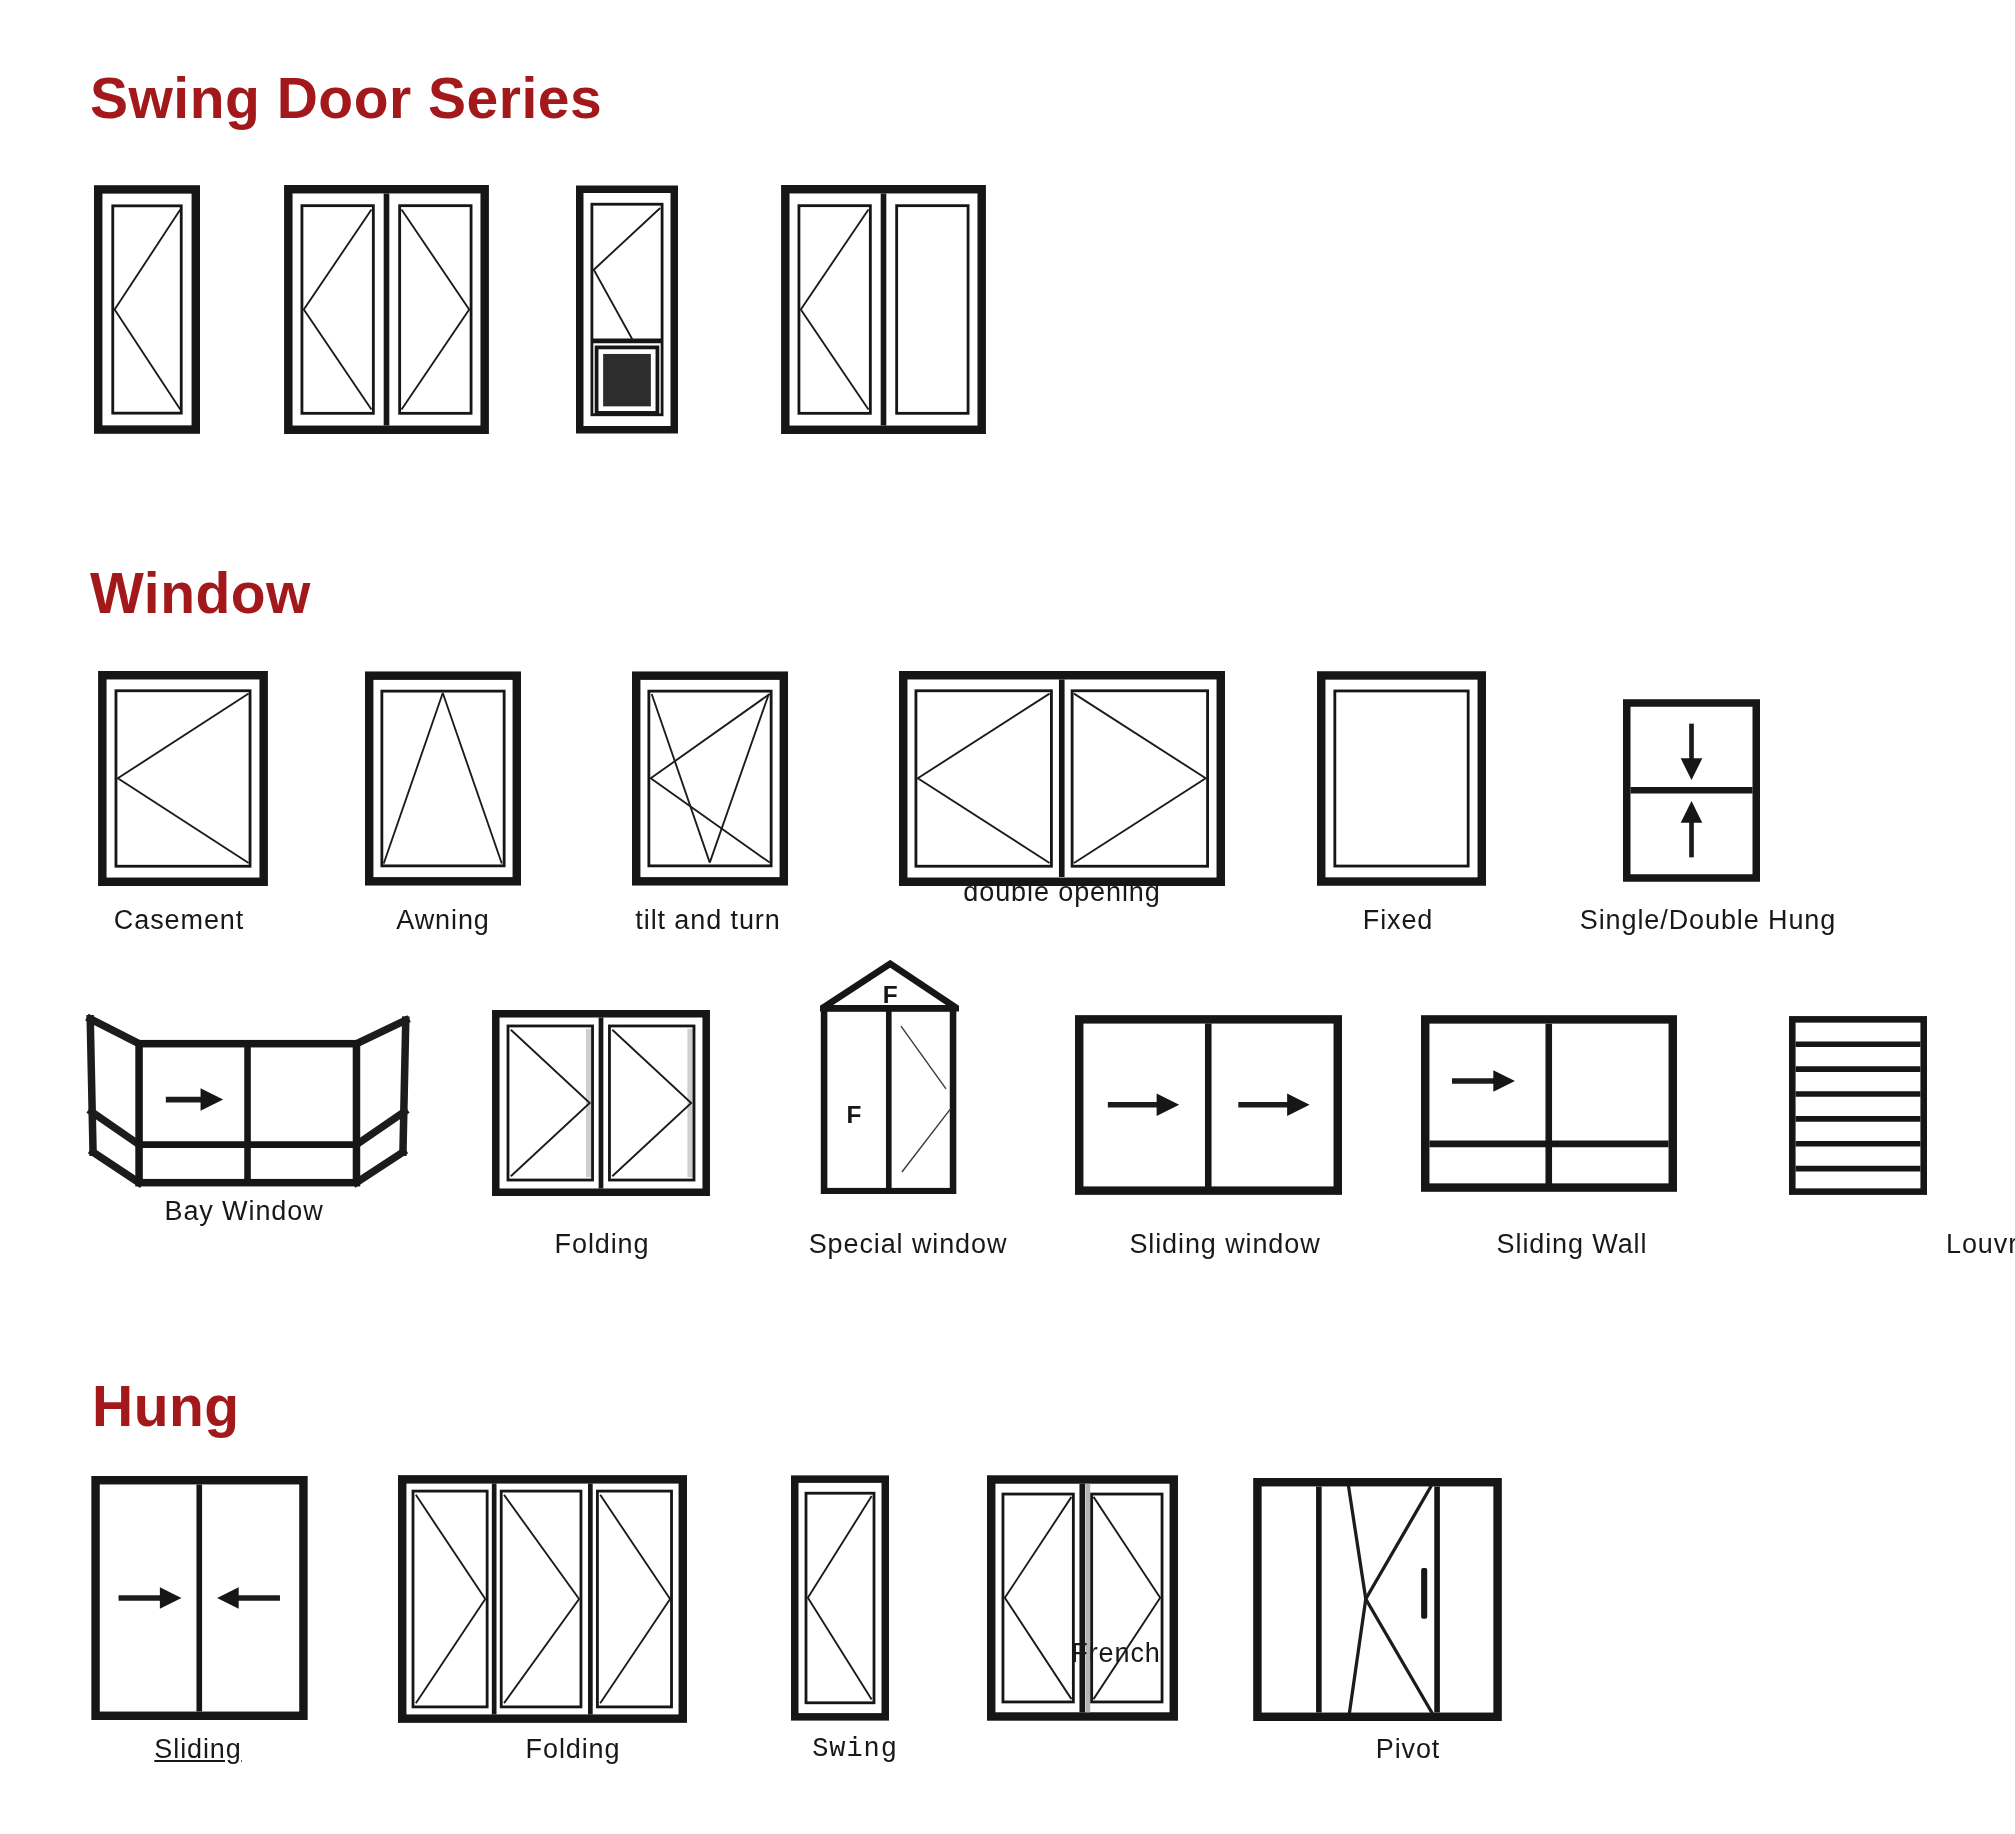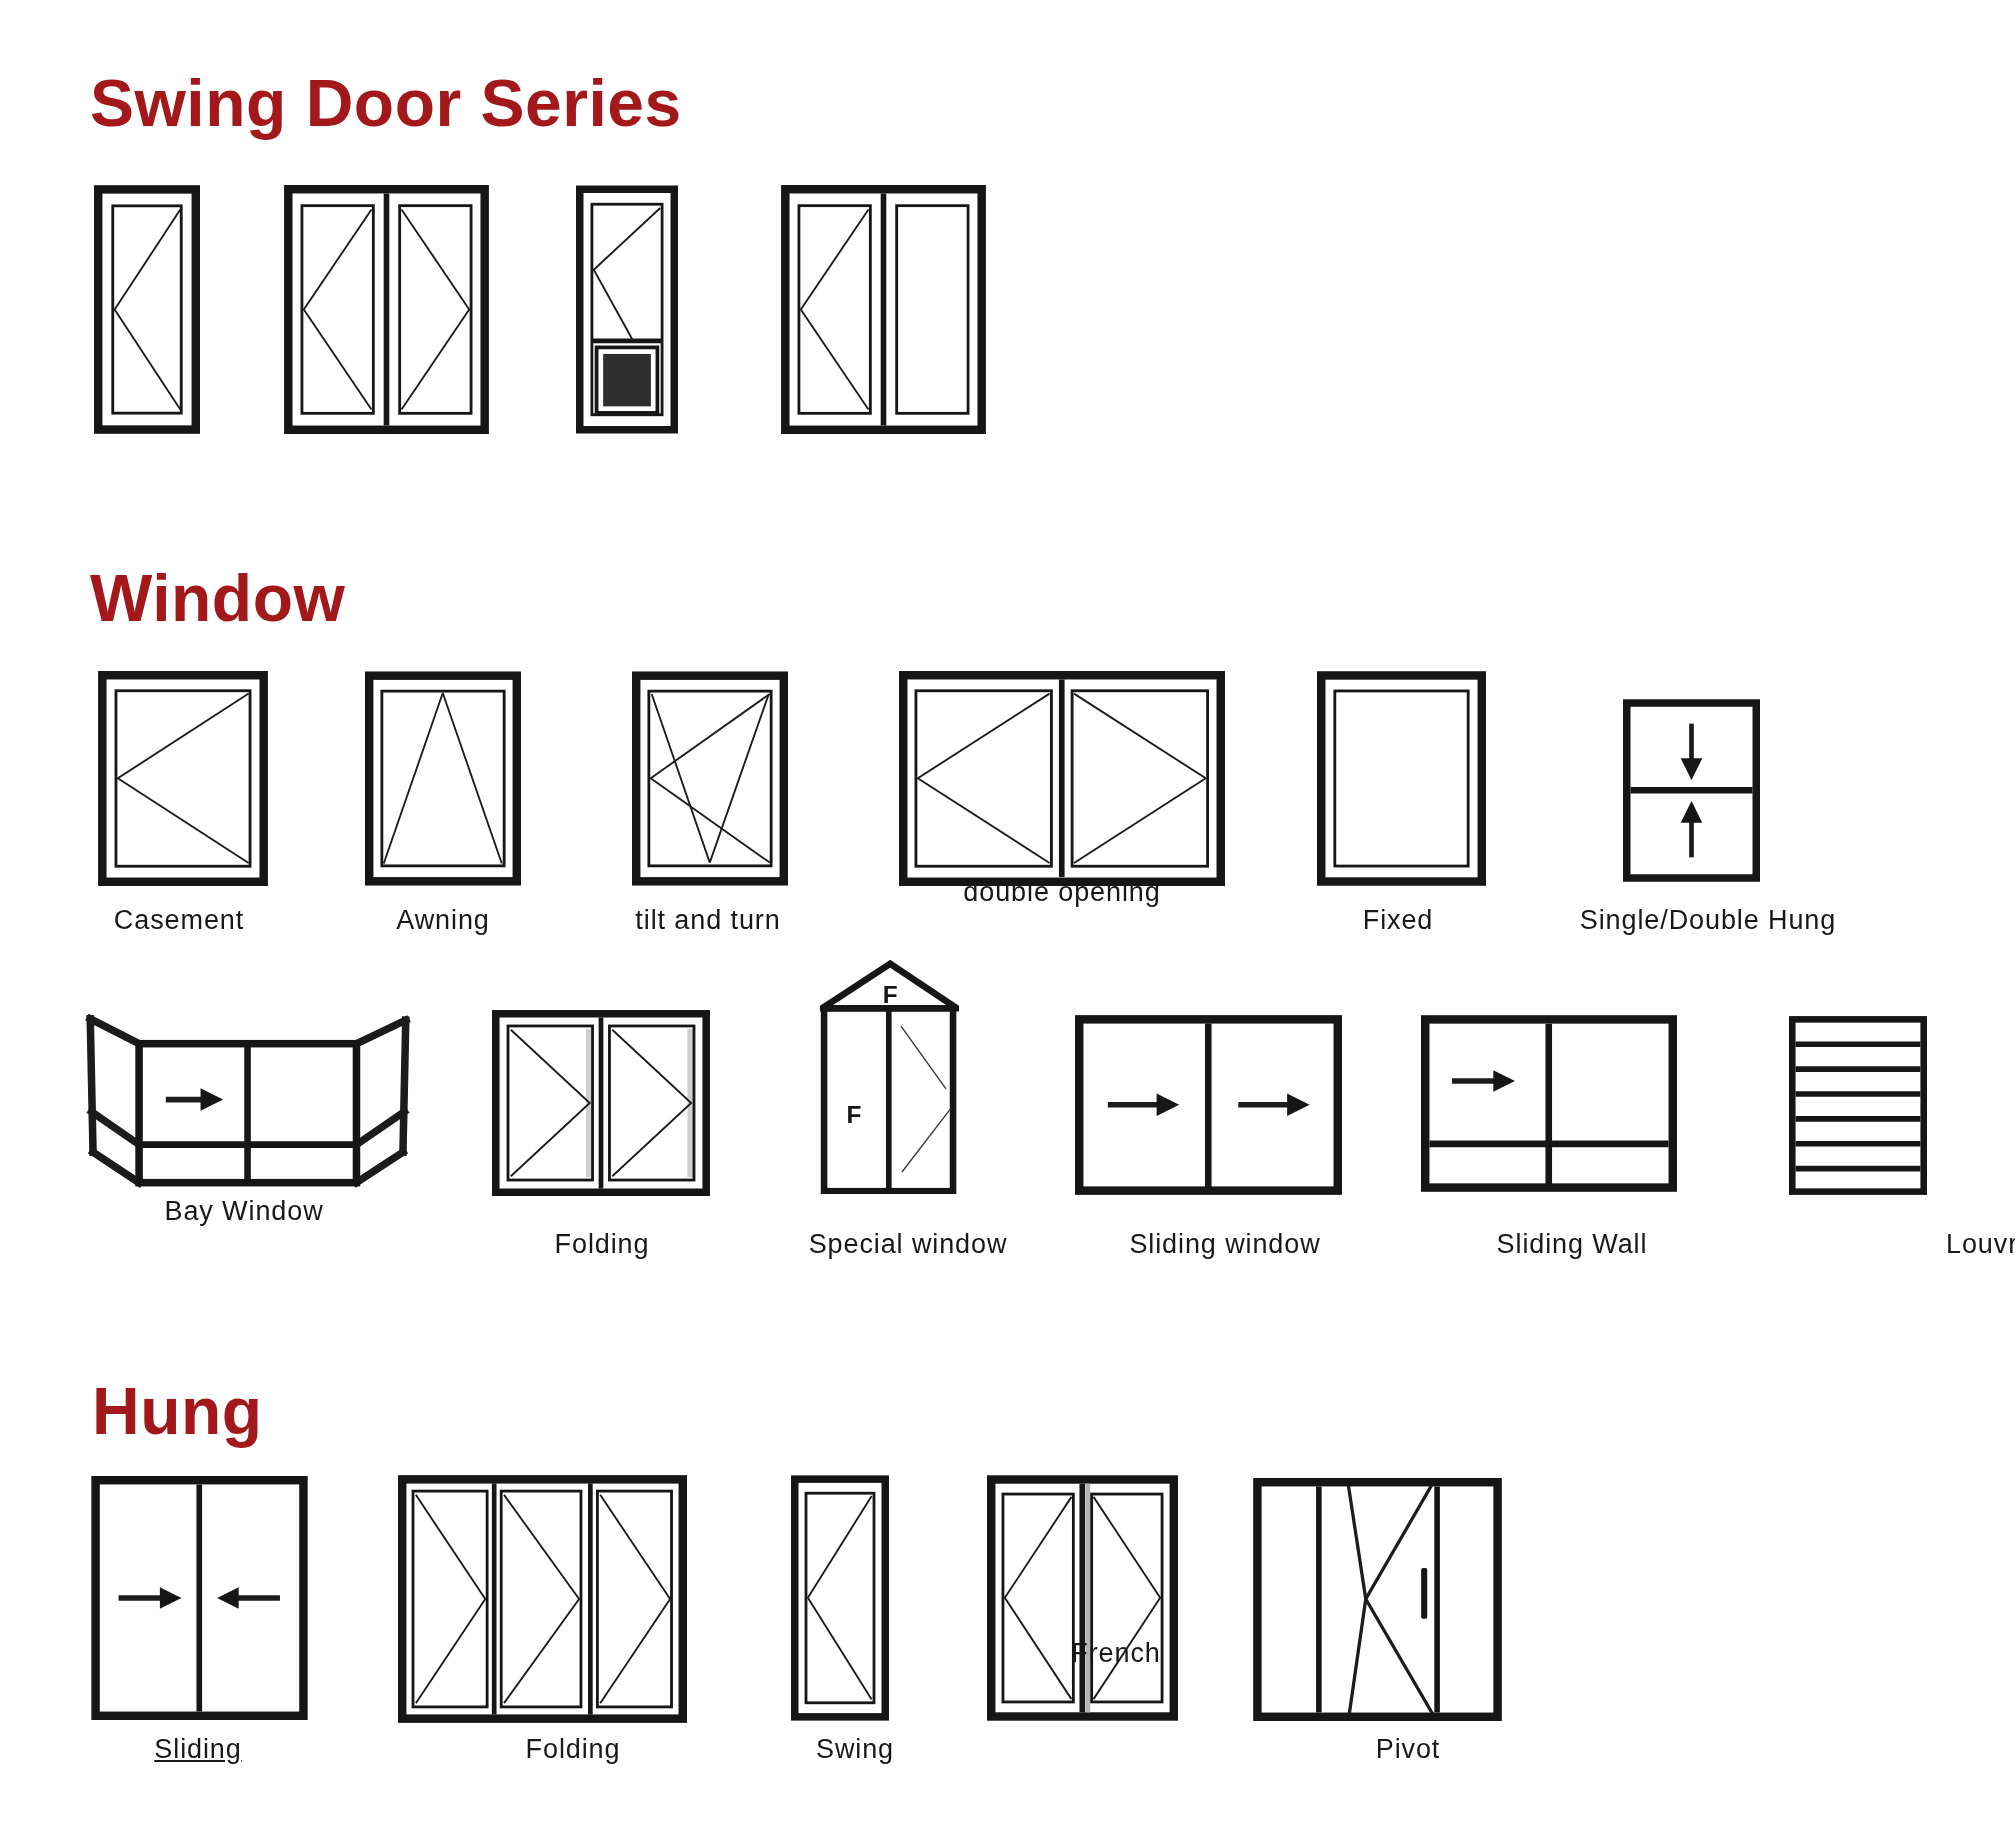--- a/index.html
+++ b/index.html
@@ -4,21 +4,21 @@
 <style>
   html,body{margin:0;padding:0;}
   body{
     width:2015px;height:1835px;position:relative;overflow:hidden;
     background:#ffffff;
     font-family:"Liberation Sans", sans-serif;
   }
   .title{
     position:absolute;
     font-weight:bold;
-    font-size:66px;
+    font-size:57px;
     letter-spacing:0.5px;
     color:#a2181b;
     white-space:nowrap;
     text-align:right;
   }
   .lbl{
     position:absolute;
     transform:translateX(-50%);
     font-size:27px;
     letter-spacing:0.9px;
@@ -254,16 +254,16 @@
   <rect class="fr" x="9" y="9" width="512" height="500" stroke-width="18"></rect>
   <line class="fr" x1="140" y1="18" x2="140" y2="500" stroke-width="12"></line>
   <line class="fr" x1="392" y1="18" x2="392" y2="500" stroke-width="12"></line>
   <path class="ln" d="M203,16 L240,258 L205,502" stroke-width="7"></path>
   <path class="ln" d="M380,16 L240,258 L382,502" stroke-width="7"></path>
   <rect x="358" y="192" width="13" height="108" rx="4" fill="#161616" stroke="none"></rect>
 </svg>
 
 <div class="lbl" style="left:198px;top:1734px;text-decoration:underline;">Sliding</div>
 <div class="lbl" style="left:573px;top:1734px;">Folding</div>
-<div class="lbl" style="left:855px;top:1734px;">Swing</div>
+<div class="lbl" style="left:855px;top:1734px;font-family:Liberation Mono, monospace;">Swing</div>
 <div class="lbl" style="left:1116px;top:1638px;">French</div>
 <div class="lbl" style="left:1408px;top:1734px;">Pivot</div>
 
 
 </body></html>

